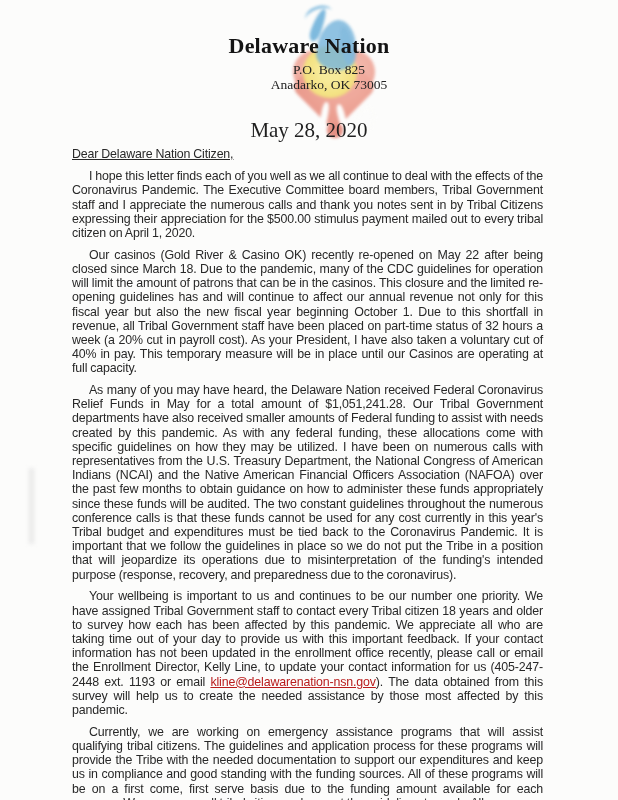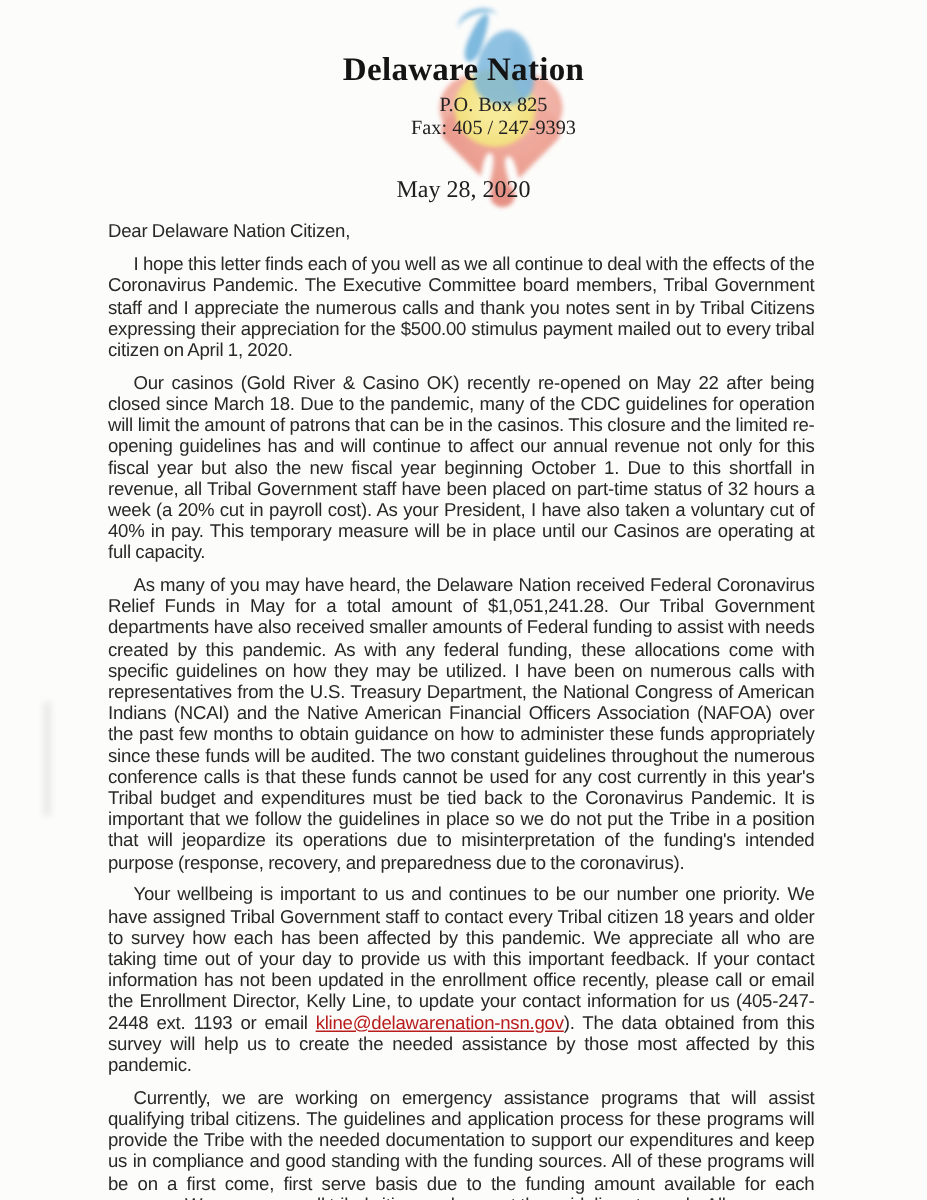--- a/index.html
+++ b/index.html
@@ -113,38 +113,38 @@
     color: #222;
     margin-left: 40px;
   }
   .date-line {
     position: absolute;
     top: 118px; left: 0;
     width: 100%;
     text-align: center;
     z-index: 1;
     font-family: "Liberation Serif", serif;
-    font-size: 16px;
+    font-size: 21px;
     color: #1f1f1f;
   }
 
   
   .letter-body {
     position: absolute;
     left: 72px; top: 147px;
     width: 471px;
     z-index: 1;
     font-size: 12.4px;
     line-height: 14.2px;
     letter-spacing: -0.15px;
     word-spacing: -0.3px;
     color: #282828;
     text-align: justify;
   }
-  .salutation { margin: 0 0 8px 0; text-align: left; }
+  .salutation { margin: 0 0 8px 0; text-align: left; text-decoration: underline; }
   .para { margin: 0 0 7.5px 0; text-indent: 17px; }
   .email-link {
     color: #b91c1c;
     text-decoration: underline;
     cursor: pointer;
   }
 
   
   .scan-streak {
     position: absolute;
@@ -174,21 +174,21 @@
     <div class="white-slash-2"></div>
     <div class="white-curl"></div>
     <div class="red-tip"></div>
   </div>
 
   <div class="scan-streak"></div>
 
   <div class="letterhead">
     <div class="org-name">Delaware Nation</div>
     <div class="addr-line">P.O. Box 825</div>
-    <div class="addr-line">Fax: 405 / 247-9393</div>
+    <div class="addr-line">Anadarko, OK 73005</div>
   </div>
 
   <div class="date-line">May 28, 2020</div>
 
   <div class="letter-body">
     <p class="salutation">Dear Delaware Nation Citizen,</p>
     <p class="para">I hope this letter finds each of you well as we all continue to deal with the effects of the Coronavirus Pandemic.  The Executive Committee board members, Tribal Government staff and I appreciate the numerous calls and thank you notes sent in by Tribal Citizens expressing their appreciation for the $500.00 stimulus payment mailed out to every tribal citizen on April 1, 2020.</p>
     <p class="para">Our casinos (Gold River &amp; Casino OK) recently re-opened on May 22 after being closed since March 18.  Due to the pandemic, many of the CDC guidelines for operation will limit the amount of patrons that can be in the casinos.  This closure and the limited re-opening guidelines has and will continue to affect our annual revenue not only for this fiscal year but also the new fiscal year beginning October 1.  Due to this shortfall in revenue, all Tribal Government staff have been placed on part-time status of 32 hours a week (a 20% cut in payroll cost).  As your President, I have also taken a voluntary cut of 40% in pay.  This temporary measure will be in place until our Casinos are operating at full capacity.</p>
     <p class="para">As many of you may have heard, the Delaware Nation received Federal Coronavirus Relief Funds in May for a total amount of $1,051,241.28.  Our Tribal Government departments have also received smaller amounts of Federal funding to assist with needs created by this pandemic.  As with any federal funding, these allocations come with specific guidelines on how they may be utilized.  I have been on numerous calls with representatives from the U.S. Treasury Department, the National Congress of American Indians (NCAI) and the Native American Financial Officers Association (NAFOA) over the past few months to obtain guidance on how to administer these funds appropriately since these funds will be audited.  The two constant guidelines throughout the numerous conference calls is that these funds cannot be used for any cost currently in this year's Tribal budget and expenditures must be tied back to the Coronavirus Pandemic. It is important that we follow the guidelines in place so we do not put the Tribe in a position that will jeopardize its operations due to misinterpretation of the funding's intended purpose (response, recovery, and preparedness due to the coronavirus).</p>
     <p class="para"><span>Your wellbeing is important to us and continues to be our number one priority.  We have assigned Tribal Government staff to contact every Tribal citizen 18 years and older to survey how each has been affected by this pandemic.  We appreciate all who are taking time out of your day to provide us with this important feedback.  If your contact information has not been updated in the enrollment office recently, please call or email the Enrollment Director, Kelly Line, to update your contact information for us (405-247-2448 ext. 1193 or email </span><a class="email-link">kline@delawarenation-nsn.gov</a><span>).   The data obtained from this survey will help us to create the needed assistance by those most affected by this pandemic.</span></p>

